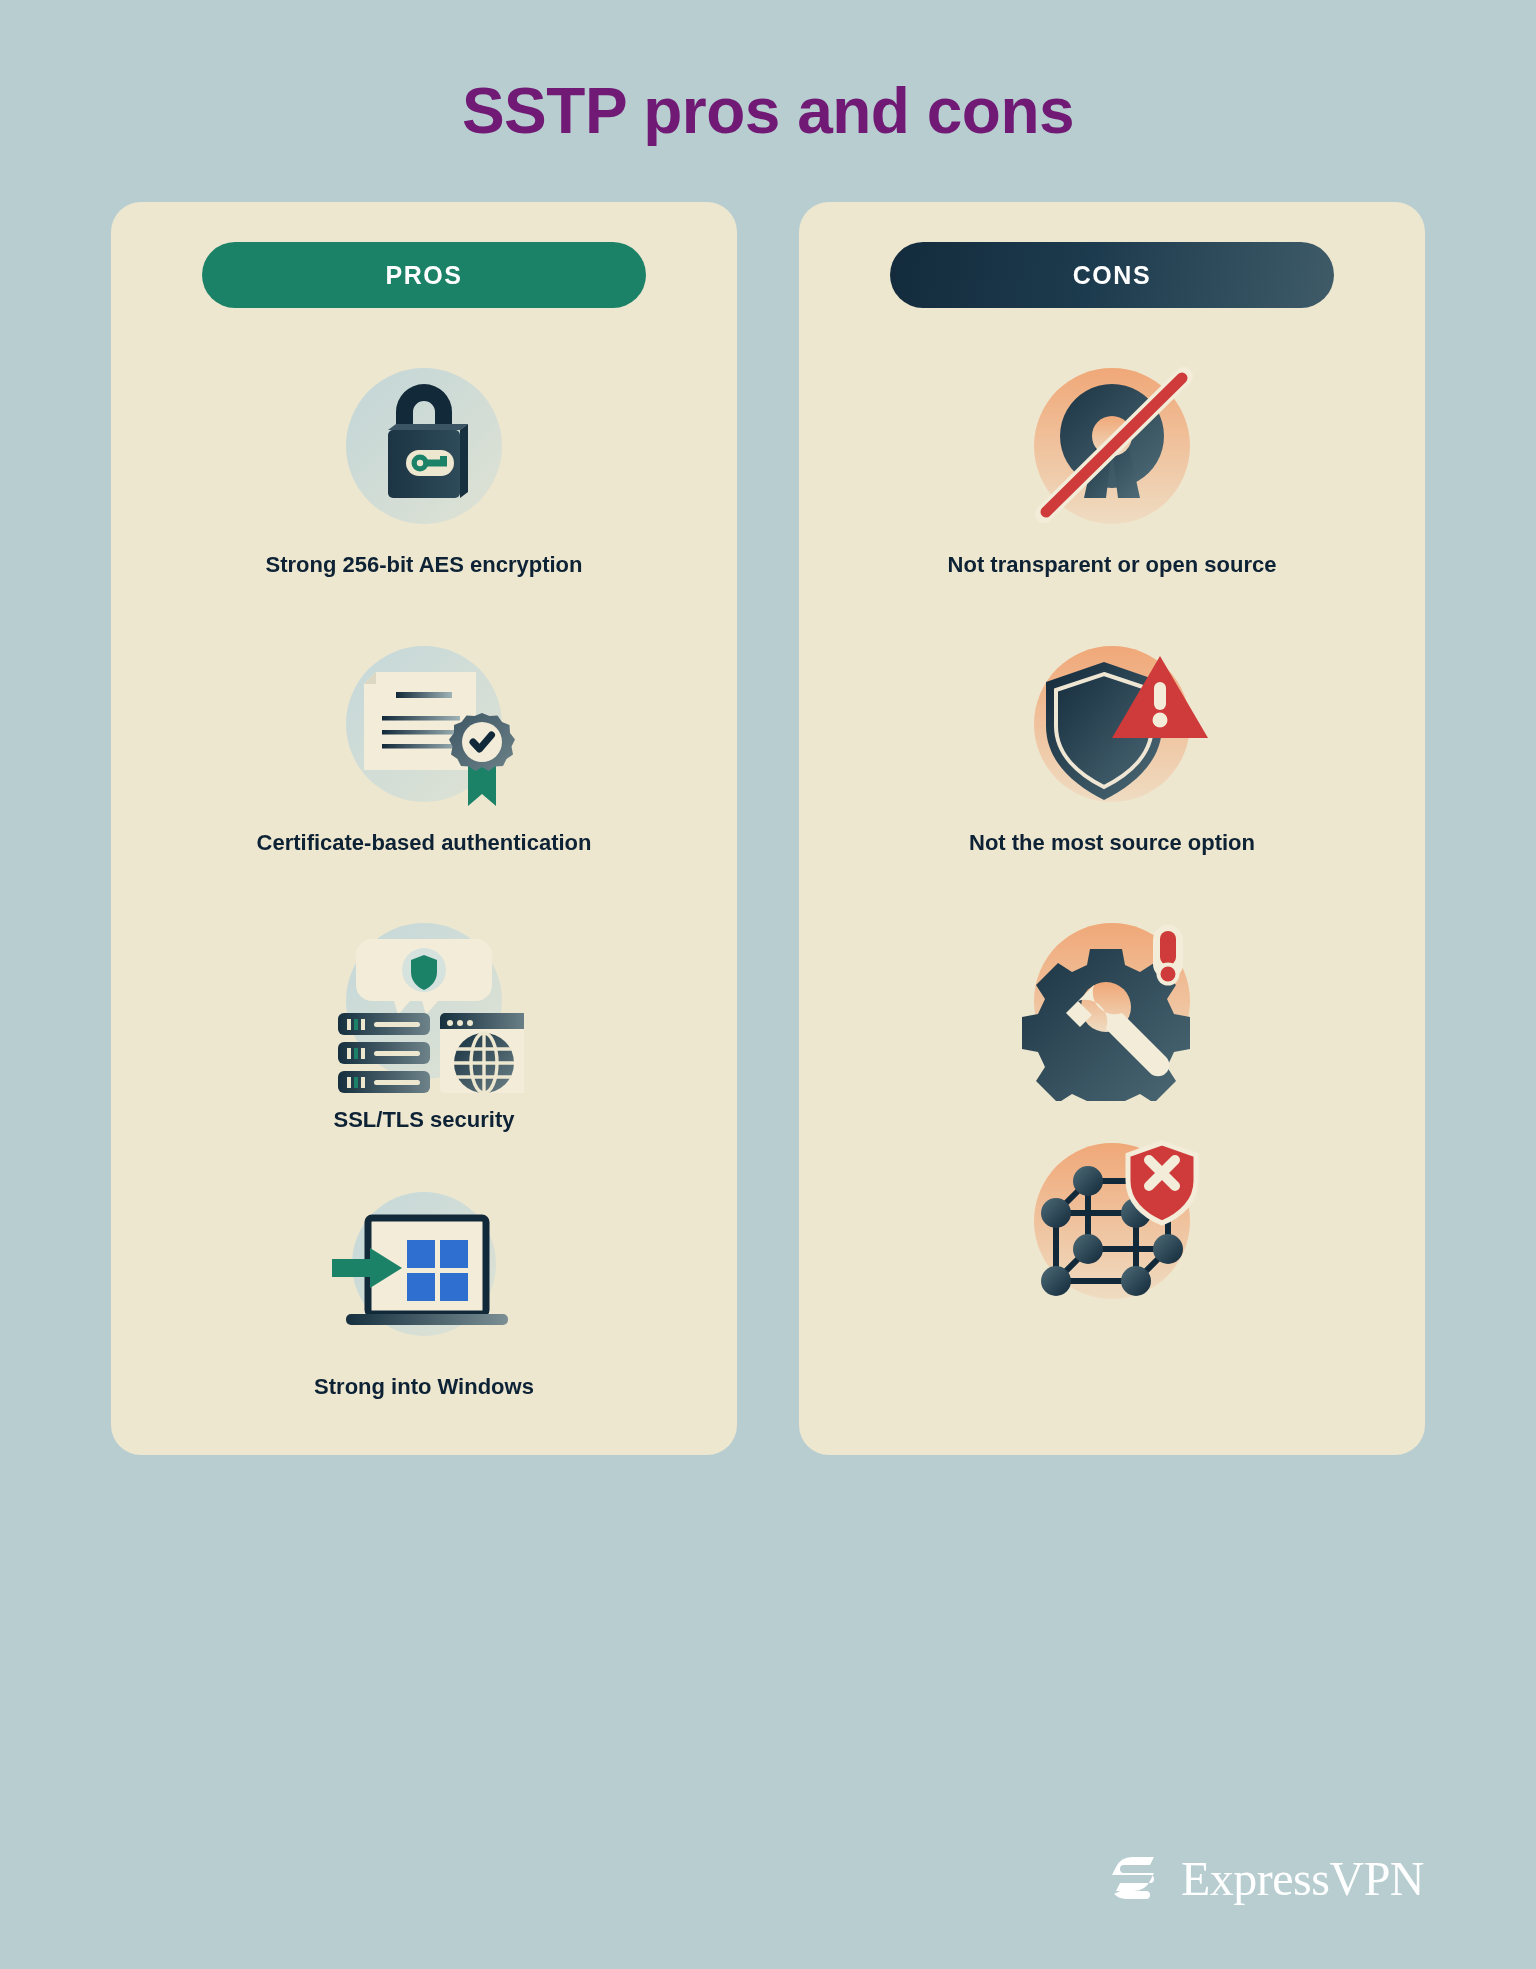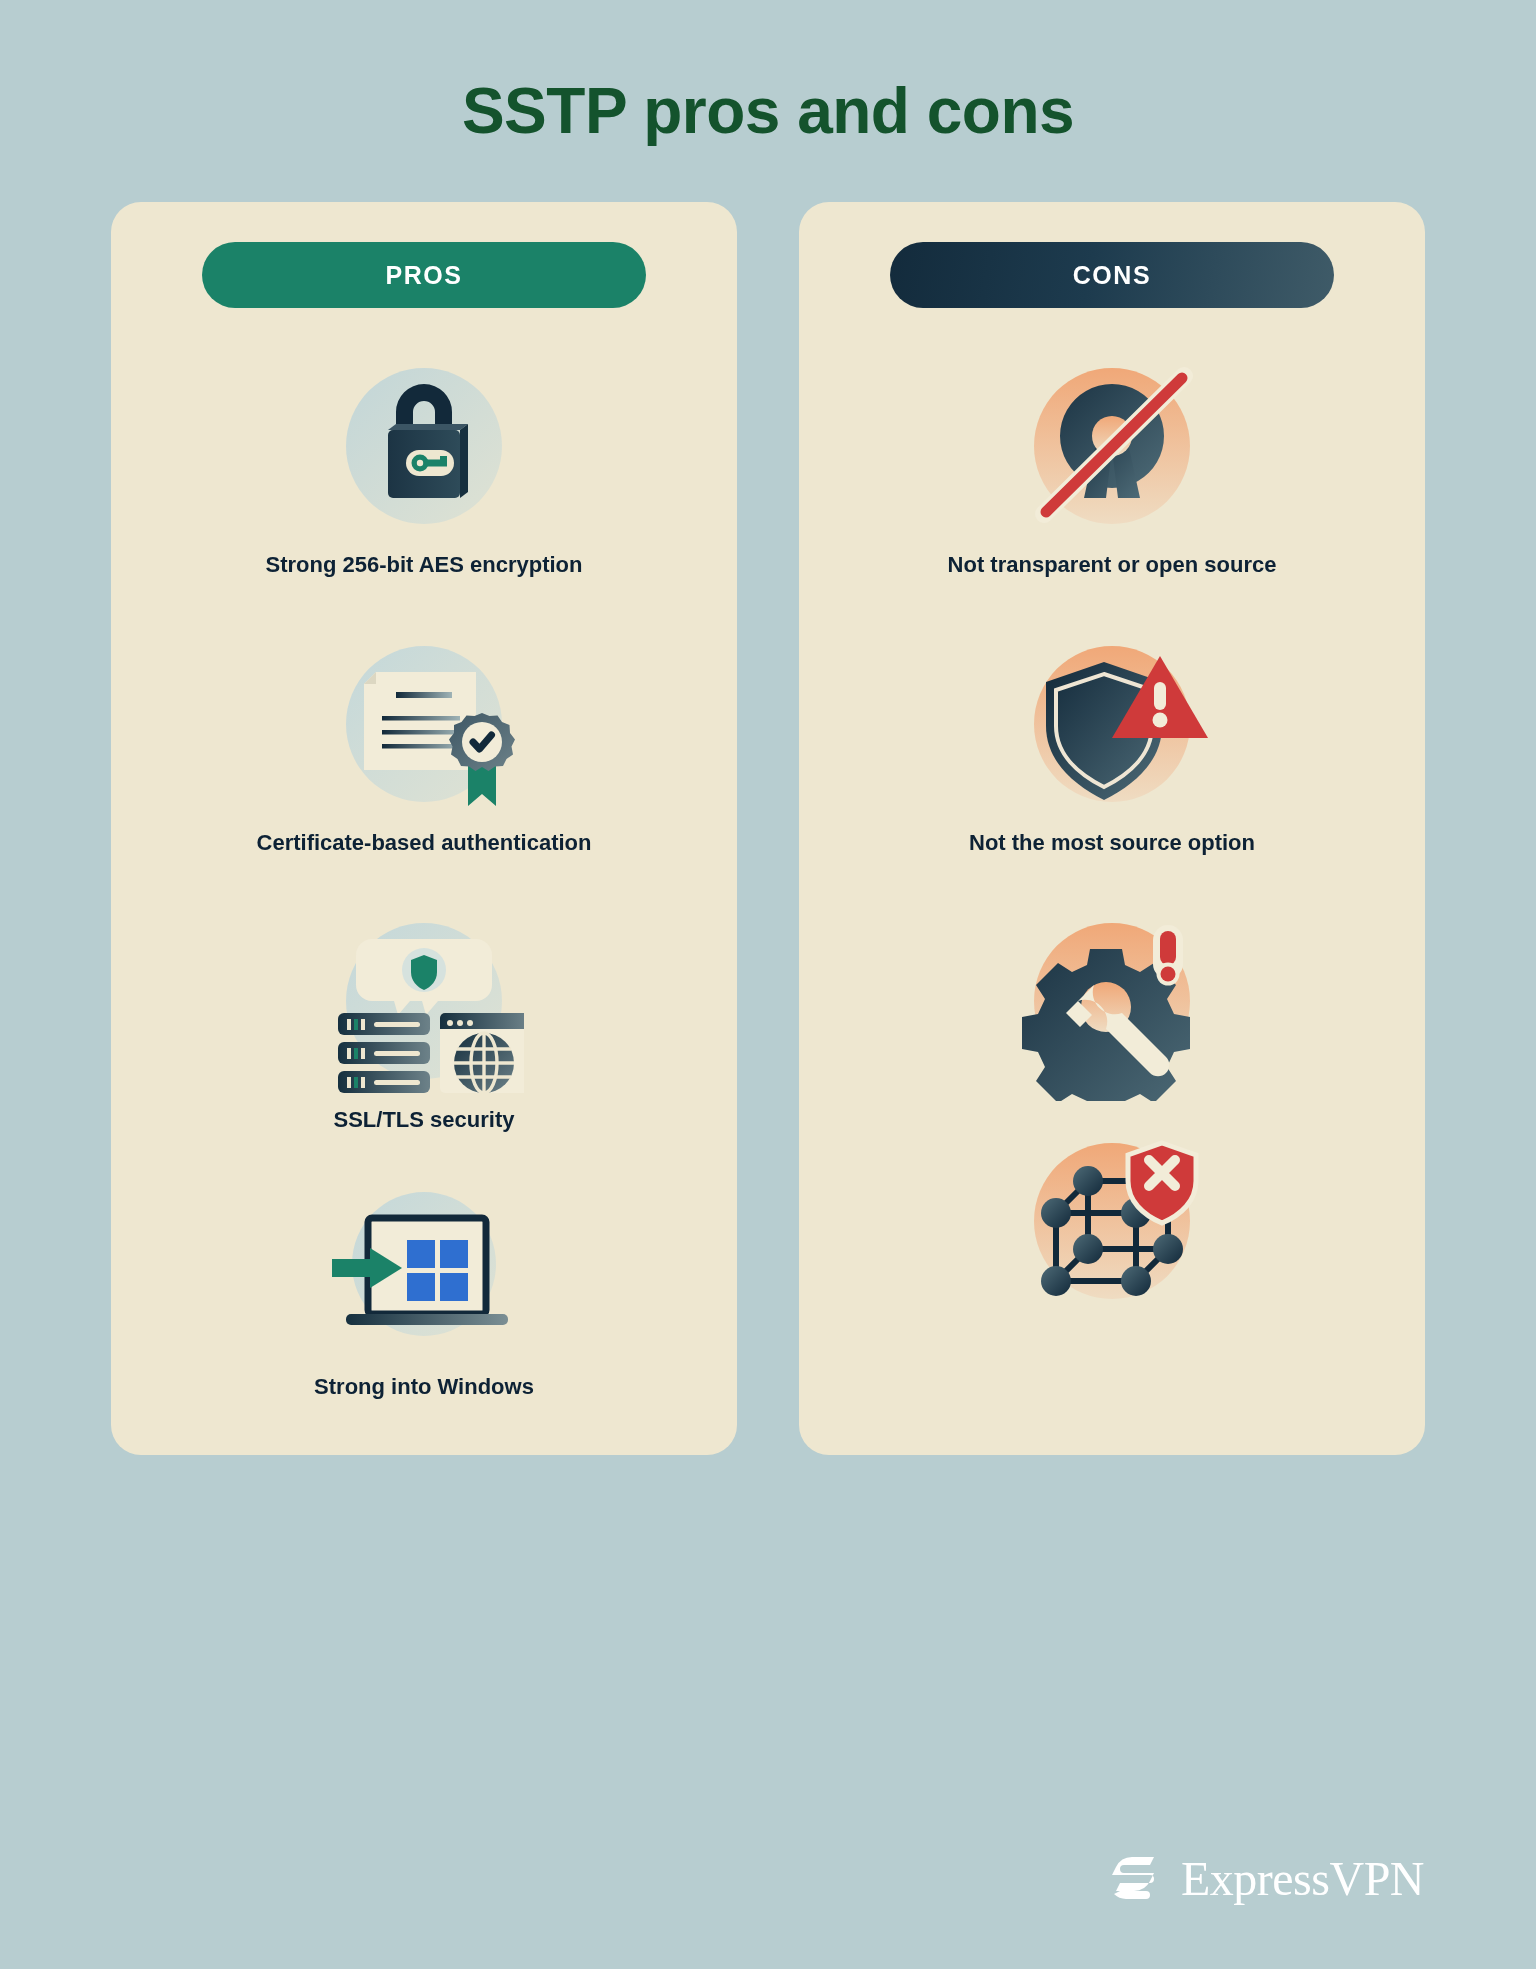--- a/index.html
+++ b/index.html
@@ -16,21 +16,21 @@
     color: #0f2436;
     position: relative;
   }
 
   
   .page-title {
     text-align: center;
     font-size: 64px;
     font-weight: 700;
     letter-spacing: -0.5px;
-    color: #14532d;
+    color: #701a75;
     padding-top: 76px;
     line-height: 1.1;
   }
 
   
   .columns {
     display: flex;
     justify-content: center;
     gap: 62px;
     margin-top: 56px;

